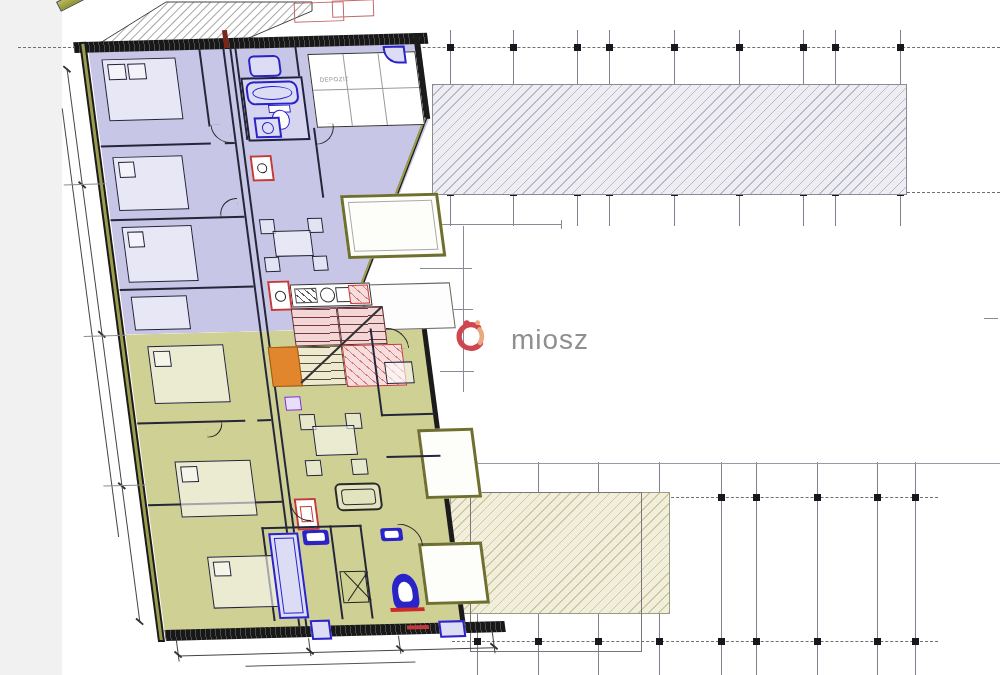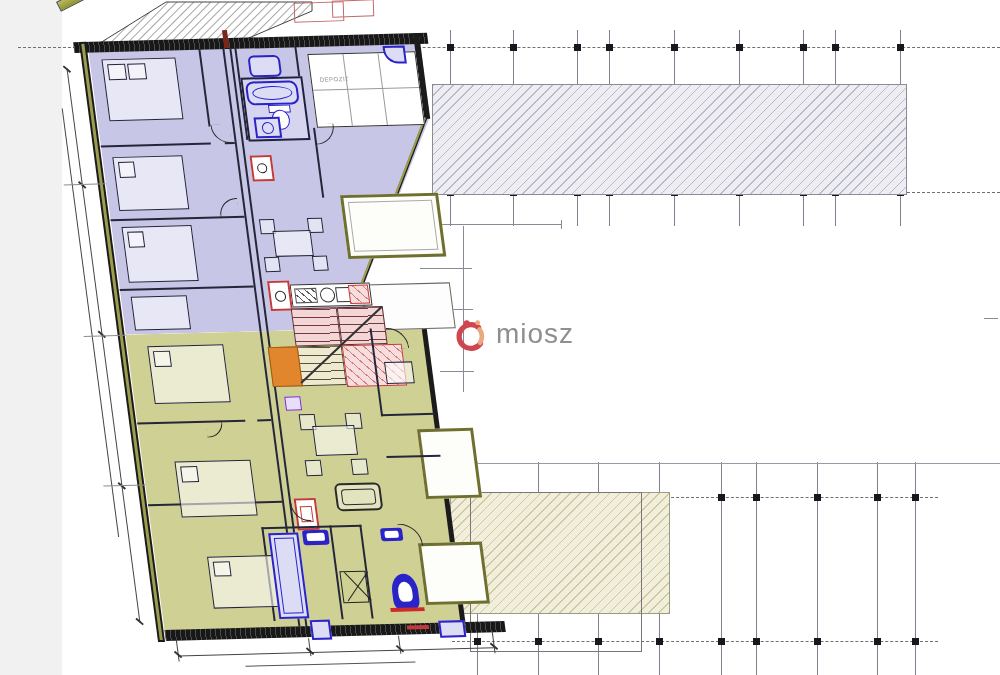--- a/index.html
+++ b/index.html
@@ -41,21 +41,21 @@
   .treads-pink{position:absolute;background:#f3d7d7;border:1px solid #5a3030;
     background-image:repeating-linear-gradient(180deg,#7a3640 0 1px,transparent 1px 8px);}
   .treads-olive{position:absolute;background:#efe9d2;border:1px solid #44442a;
     background-image:repeating-linear-gradient(180deg,#55552e 0 1px,transparent 1px 8px);}
   .arc{position:absolute;border:1.2px solid #2a2a2a;background:transparent;}
   .dim{position:absolute;background:#444;}
   .t45{position:absolute;width:9px;height:1.5px;background:#333;transform:rotate(45deg);}
   .hatchgray{background-image:repeating-linear-gradient(45deg,#555 0 1px,transparent 1px 5px);}
   .roomlabel{position:absolute;font-size:6px;color:#8a8a8a;letter-spacing:.5px;}
   
-  #wm{position:absolute;left:452px;top:318px;display:flex;align-items:flex-start;gap:6px;z-index:50;}
+  #wm{position:absolute;left:452px;top:318px;display:flex;align-items:flex-end;gap:21px;z-index:50;}
   #wm span{font-size:28px;color:#8f8f8f;font-weight:500;letter-spacing:1px;}
   .leftstrip{position:absolute;left:0;top:0;width:62px;height:675px;background:#f1f1f1;}
 </style>
 </head>
 <body>
 
 <div id="page">
 
   <div class="leftstrip"></div>
 

